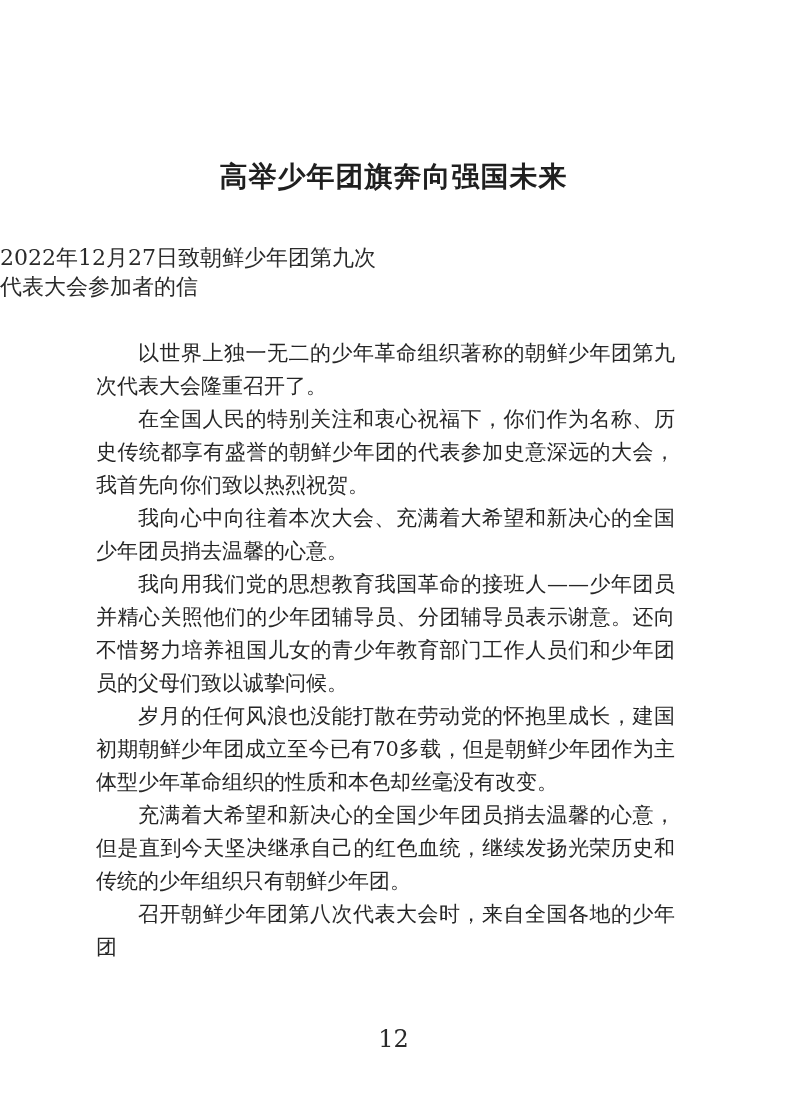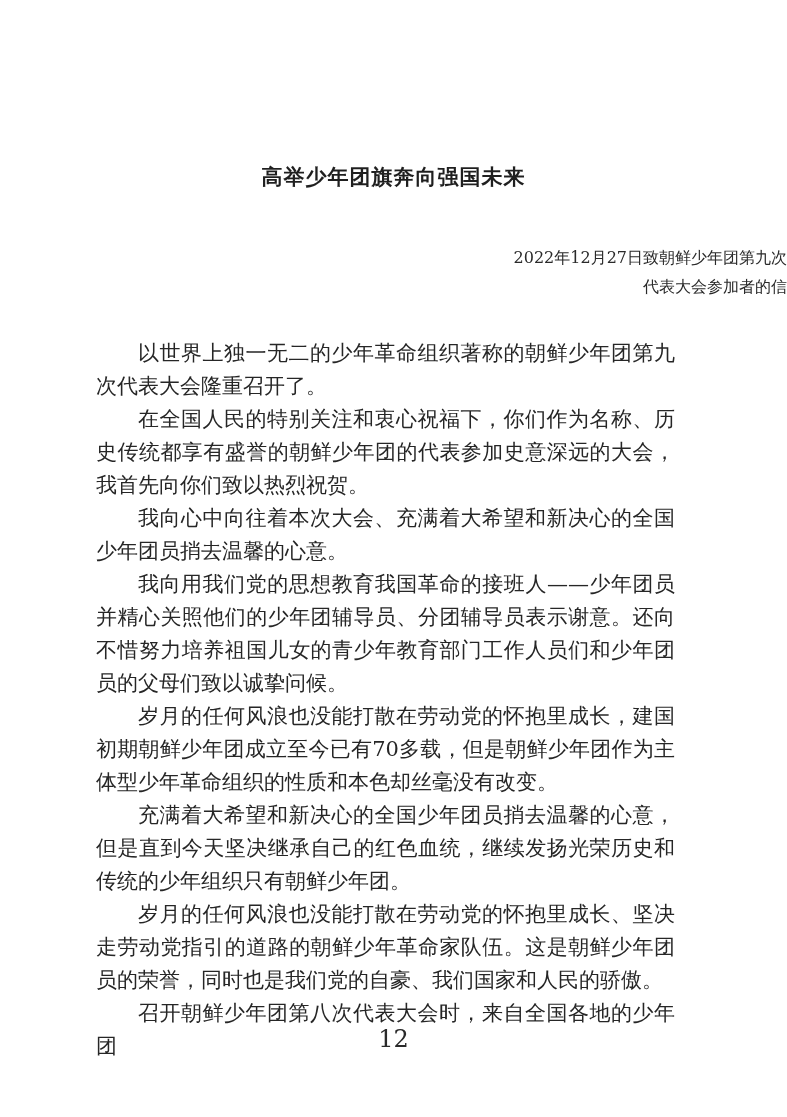--- a/index.html
+++ b/index.html
@@ -14,30 +14,30 @@
     background: #ffffff;
     overflow: hidden;
     box-sizing: border-box;
   }
   .doc-title {
     margin: 0;
     padding-top: 161px;
     text-align: center;
     font-family: "DejaVu Sans", "Liberation Sans", sans-serif;
     font-weight: bold;
-    font-size: 21px;
+    font-size: 28px;
     line-height: 32px;
     letter-spacing: 1px;
     color: #1f1f1f;
   }
   .doc-subtitle {
     margin-top: 50px;
-    text-align: right;
+    text-align: left;
     font-family: "DejaVu Serif", "Liberation Serif", serif;
-    font-size: 16px;
+    font-size: 22px;
     line-height: 29px;
     color: #2a2a2a;
   }
   .doc-body {
     margin: 36px 112px 0 96px;
     font-family: "DejaVu Serif", "Liberation Serif", serif;
     font-size: 21px;
     line-height: 33px;
     text-align: justify;
     color: #262626;
@@ -71,19 +71,18 @@
     <div>代表大会参加者的信</div>
   </div>
 
   <div class="doc-body">
     <p>以世界上独一无二的少年革命组织著称的朝鲜少年团第九次代表大会隆重召开了。</p>
     <p>在全国人民的特别关注和衷心祝福下，你们作为名称、历史传统都享有盛誉的朝鲜少年团的代表参加史意深远的大会，我首先向你们致以热烈祝贺。</p>
     <p>我向心中向往着本次大会、充满着大希望和新决心的全国少年团员捎去温馨的心意。</p>
     <p>我向用我们党的思想教育我国革命的接班人——少年团员并精心关照他们的少年团辅导员、分团辅导员表示谢意。还向不惜努力培养祖国儿女的青少年教育部门工作人员们和少年团员的父母们致以诚挚问候。</p>
     <p>岁月的任何风浪也没能打散在劳动党的怀抱里成长，建国初期朝鲜少年团成立至今已有70多载，但是朝鲜少年团作为主体型少年革命组织的性质和本色却丝毫没有改变。</p>
     <p>充满着大希望和新决心的全国少年团员捎去温馨的心意，但是直到今天坚决继承自己的红色血统，继续发扬光荣历史和传统的少年组织只有朝鲜少年团。</p>
-    <p>岁月的任何风浪也没能打散在劳动党的怀抱里成长、坚决走劳动党指引的道路的朝鲜少年革命家队伍。这是朝鲜少年团员的荣誉，同时也是我们党的自豪、我们国家和人民的骄傲。</p>
     <p>召开朝鲜少年团第八次代表大会时，来自全国各地的少年团</p>
   </div>
 
   <div class="page-number">12</div>
 
 </div>
 
 </body></html>

